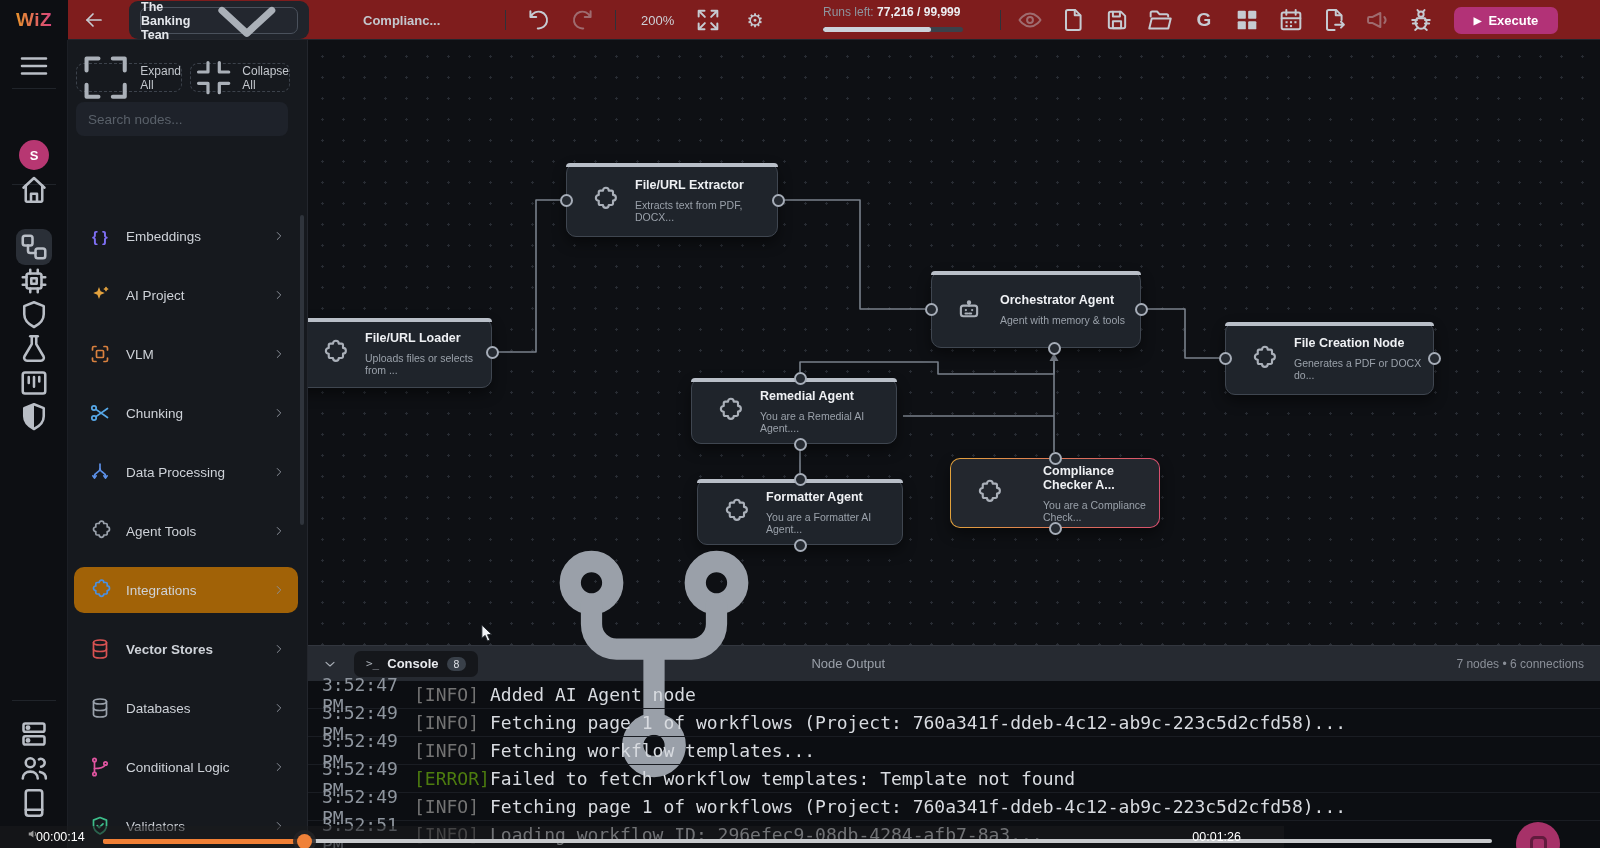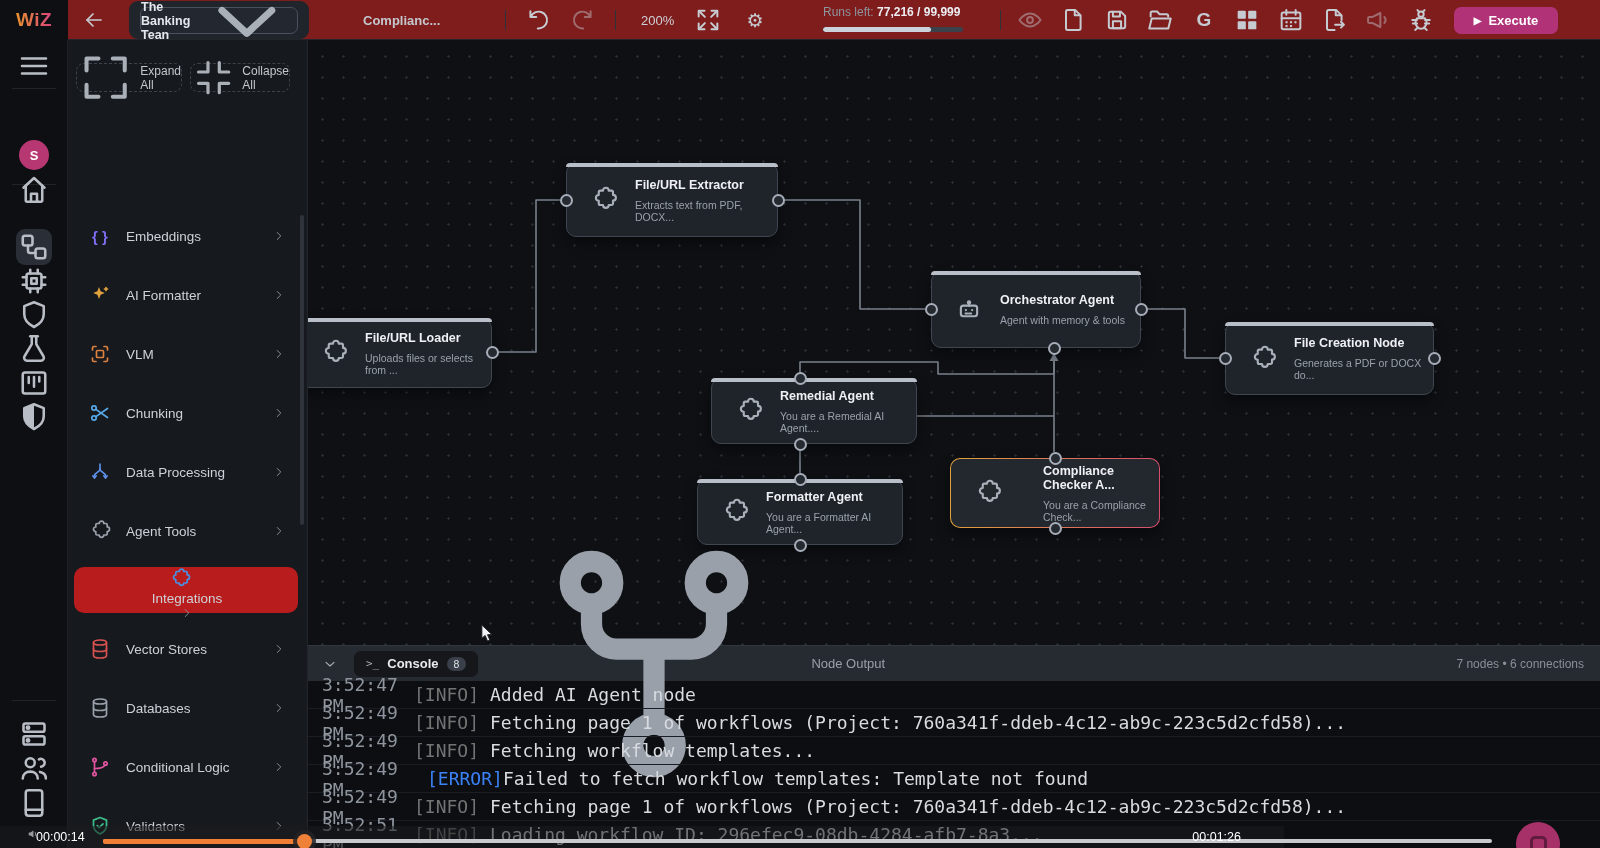--- a/index.html
+++ b/index.html
@@ -62,21 +62,21 @@
   .pbtn { position:absolute; top:23px; height:29px; border:1px dashed #3c424b;
     border-radius:8px; display:flex; align-items:center; justify-content:center;
     gap:6px; font-size:12px; color:#c3c7cd; cursor:pointer; }
   .pbtn svg { width:13px; height:13px; color:#aab0b8; }
   #search-box { position:absolute; left:8px; top:62px; width:212px; height:34px;
     background:#1e222a; border:none; border-radius:8px; color:#ccd0d6;
     font-size:13.5px; padding:0 12px; outline:none; }
   #search-box::placeholder { color:#596069; }
   .cat-row { position:absolute; left:6px; width:224px; height:46px; display:flex;
     align-items:center; padding:0 12px 0 14px; border-radius:10px; cursor:pointer; }
-  .cat-row.selected { background:#b91c1c;flex-direction:column; }
+  .cat-row.selected { background:#a16207; }
   .cat-ico { width:24px; height:24px; display:flex; align-items:center;
     justify-content:center; margin-right:14px; }
   .cat-ico svg { width:22px; height:22px; }
   .cat-ico .txt-icon { font-size:15px; font-weight:bold; }
   .cat-label { flex:1; font-size:13.5px; color:#ced2d8; }
   .cat-chev { width:14px; height:14px; color:#8a8f98; }
   #panel-scroll { position:absolute; right:3px; top:175px; width:4px; height:310px;
     background:#2f343c; border-radius:2px; }
 
   
@@ -116,21 +116,21 @@
     border-radius:8px; padding:1px 7px; }
   #node-output { margin-left:26px; display:flex; align-items:center; gap:7px;
     color:#9aa0a9; font-size:13px; cursor:pointer; }
   #node-output svg { width:14px; height:14px; }
   #console-summary { margin-left:auto; margin-right:16px; font-size:12px; color:#8a8f98; }
   .log-row { position:absolute; left:0; width:100%; height:28px; display:flex;
     align-items:center; border-bottom:1px solid #1a1d23;
     font-family:"DejaVu Sans Mono", monospace; font-size:18px; }
   .log-time { width:106px; padding-left:14px; color:#8e959e; flex:none; }
   .log-level { width:76px; color:#737373; flex:none; }
-  .log-level.ERROR { color:#3b82f6;margin-left:13px; }
+  .log-level.ERROR { color:#4d7c0f; }
   .log-msg { color:#d8dbe0; white-space:nowrap; }
 
   
   #player { position:absolute; left:0; top:826px; width:1284px; height:22px;
     background:rgba(28,28,30,.55); z-index:60; }
   #spk { position:absolute; left:27px; top:1px; width:14px; height:14px; color:#9a9a9a; }
   #t-cur { position:absolute; left:36px; top:4px; font-size:12.5px; color:#fff; }
   #t-tot { position:absolute; right:43px; top:4px; font-size:12.5px; color:#fff; z-index:62; }
   #track { position:absolute; left:103px; top:13px; width:1389px; height:4px;
     background:#c7c9cc; border-radius:2px; cursor:pointer; }
@@ -373,38 +373,39 @@
       <span>Expand All</span>
     </div>
     <div class="pbtn" style="left:122px;width:100px;">
       <span style="display:flex;">
           <svg viewBox="0 0 24 24" fill="none" stroke="currentColor" stroke-width="1.7" stroke-linecap="round" stroke-linejoin="round" style="width:100%;height:100%;">
             <path d="M9 4v5H4M15 4v5h5M20 15h-5v5M4 15h5v5"></path>
           </svg>
         </span>
       <span>Collapse All</span>
     </div>
+    <input id="search-box" placeholder="Search nodes..." style="">
     <div id="cat-list">
         <div class="cat-row" style="top: 173px;">
           <span class="cat-ico" style="color: rgb(125, 110, 242);">
             <span class="txt-icon">{ }</span>
           </span>
           <span class="cat-label">Embeddings</span>
           <span class="cat-chev"><svg viewBox="0 0 24 24" fill="none" stroke="currentColor" stroke-width="1.7" stroke-linecap="round" stroke-linejoin="round" style="width:100%;height:100%;">
               <path d="M9 6l6 6-6 6"></path>
             </svg></span>
         </div>
         <div class="cat-row" style="top: 232px;">
           <span class="cat-ico" style="color: rgb(227, 162, 62);">
             <svg viewBox="0 0 24 24" fill="none" stroke="currentColor" stroke-width="1.7" stroke-linecap="round" stroke-linejoin="round" style="width:100%;height:100%;">
               <path d="M11 4l1.6 4.2L16.8 10l-4.2 1.8L11 16l-1.6-4.2L5.2 10l4.2-1.8z" fill="currentColor" stroke="none"></path>
               <path d="M18 4.5v3M16.5 6h3"></path>
             </svg>
           </span>
-          <span class="cat-label">AI Formatter</span>
+          <span class="cat-label">AI Project</span>
           <span class="cat-chev"><svg viewBox="0 0 24 24" fill="none" stroke="currentColor" stroke-width="1.7" stroke-linecap="round" stroke-linejoin="round" style="width:100%;height:100%;">
               <path d="M9 6l6 6-6 6"></path>
             </svg></span>
         </div>
         <div class="cat-row" style="top: 291px;">
           <span class="cat-ico" style="color: rgb(217, 129, 63);">
             <svg viewBox="0 0 24 24" fill="none" stroke="currentColor" stroke-width="1.7" stroke-linecap="round" stroke-linejoin="round" style="width:100%;height:100%;">
               <path d="M4.5 8V6A1.5 1.5 0 0 1 6 4.5h2M16 4.5h2A1.5 1.5 0 0 1 19.5 6v2M19.5 16v2a1.5 1.5 0 0 1-1.5 1.5h-2M8 19.5H6A1.5 1.5 0 0 1 4.5 18v-2"></path>
               <rect x="8.5" y="8.5" width="7" height="7" rx="1"></rect>
             </svg>
@@ -456,21 +457,21 @@
           <span class="cat-ico" style="color: rgb(74, 144, 226);">
             <svg viewBox="0 0 24 24" fill="none" stroke="currentColor" stroke-width="1.7" stroke-linecap="round" stroke-linejoin="round" style="width:100%;height:100%;">
               <path d="M9 4.5h2.2c0-1.3 1-2.3 2.3-2.3s2.3 1 2.3 2.3H18a1.2 1.2 0 0 1 1.2 1.2v2.2c1.3 0 2.3 1 2.3 2.3s-1 2.3-2.3 2.3v2.2A1.2 1.2 0 0 1 18 16h-2.2c0 1.3-1 2.3-2.3 2.3S11.2 17.3 11.2 16H9a1.2 1.2 0 0 1-1.2-1.2v-2.2c-1.3 0-2.3-1-2.3-2.3s1-2.3 2.3-2.3V5.7A1.2 1.2 0 0 1 9 4.5z"></path>
             </svg>
           </span>
           <span class="cat-label">Integrations</span>
           <span class="cat-chev"><svg viewBox="0 0 24 24" fill="none" stroke="currentColor" stroke-width="1.7" stroke-linecap="round" stroke-linejoin="round" style="width:100%;height:100%;">
               <path d="M9 6l6 6-6 6"></path>
             </svg></span>
         </div>
-        <div class="cat-row" style="top: 586px;">
+        <div class="cat-row" style="top: 586px; font-weight: bold;">
           <span class="cat-ico" style="color: rgb(217, 82, 82);">
             <svg viewBox="0 0 24 24" fill="none" stroke="currentColor" stroke-width="1.7" stroke-linecap="round" stroke-linejoin="round" style="width:100%;height:100%;">
               <ellipse cx="12" cy="5.5" rx="6.5" ry="2.5"></ellipse>
               <path d="M5.5 5.5v13c0 1.4 2.9 2.5 6.5 2.5s6.5-1.1 6.5-2.5v-13"></path>
               <path d="M5.5 12c0 1.4 2.9 2.5 6.5 2.5s6.5-1.1 6.5-2.5"></path>
             </svg>
           </span>
           <span class="cat-label">Vector Stores</span>
           <span class="cat-chev"><svg viewBox="0 0 24 24" fill="none" stroke="currentColor" stroke-width="1.7" stroke-linecap="round" stroke-linejoin="round" style="width:100%;height:100%;">
               <path d="M9 6l6 6-6 6"></path>
@@ -564,21 +565,21 @@
               <circle cx="12" cy="5.9" r="0.9"></circle>
             </svg></span>
           <div class="node-text">
             <div class="node-title">Orchestrator Agent</div>
             <div class="node-sub">Agent with memory &amp; tools</div>
           </div>
         </div>
         <div class="port" style="left: 616.5px; top: 262.5px;"></div>
         <div class="port" style="left: 826.5px; top: 262.5px;"></div>
         <div class="port" style="left: 739.5px; top: 301.5px;"></div>
-        <div class="node" style="left: 403px; top: 338px; width: 206px; height: 66px;">
+        <div class="node" style="left: 383px; top: 338px; width: 206px; height: 66px;">
           <span class="node-ico"><svg viewBox="0 0 24 24" fill="none" stroke="currentColor" stroke-width="1.7" stroke-linecap="round" stroke-linejoin="round" style="width:100%;height:100%;">
               <path d="M9 4.5h2.2c0-1.3 1-2.3 2.3-2.3s2.3 1 2.3 2.3H18a1.2 1.2 0 0 1 1.2 1.2v2.2c1.3 0 2.3 1 2.3 2.3s-1 2.3-2.3 2.3v2.2A1.2 1.2 0 0 1 18 16h-2.2c0 1.3-1 2.3-2.3 2.3S11.2 17.3 11.2 16H9a1.2 1.2 0 0 1-1.2-1.2v-2.2c-1.3 0-2.3-1-2.3-2.3s1-2.3 2.3-2.3V5.7A1.2 1.2 0 0 1 9 4.5z"></path>
             </svg></span>
           <div class="node-text">
             <div class="node-title">Remedial Agent</div>
             <div class="node-sub">You are a Remedial AI Agent....</div>
           </div>
         </div>
         <div class="port" style="left: 485.5px; top: 331.5px;"></div>
         <div class="port" style="left: 485.5px; top: 397.5px;"></div>

